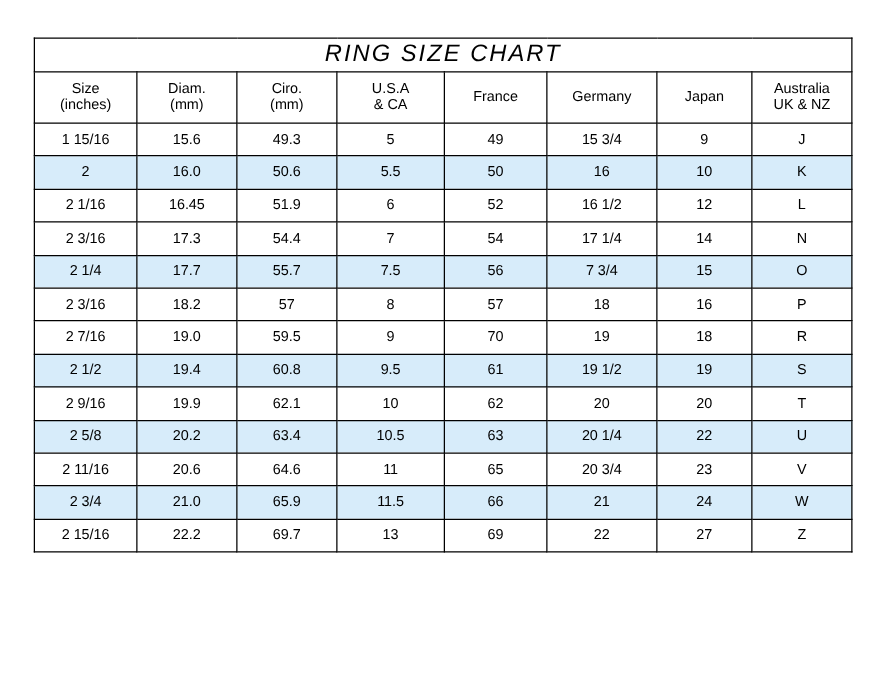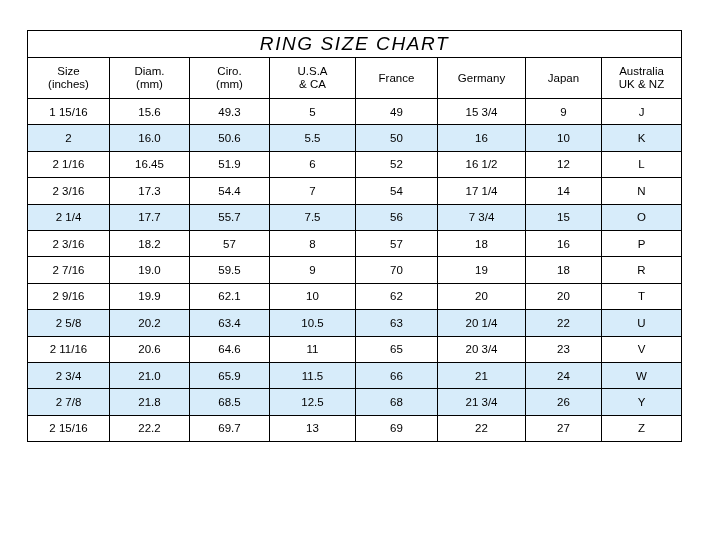--- a/index.html
+++ b/index.html
@@ -166,20 +166,30 @@
           <tr>
             <td class="data-cell">2 7/16</td>
             <td class="data-cell">19.0</td>
             <td class="data-cell">59.5</td>
             <td class="data-cell">9</td>
             <td class="data-cell">70</td>
             <td class="data-cell">19</td>
             <td class="data-cell">18</td>
             <td class="data-cell">R</td>
           </tr>
+          <tr class="shaded">
+            <td class="data-cell">2 1/2</td>
+            <td class="data-cell">19.4</td>
+            <td class="data-cell">60.8</td>
+            <td class="data-cell">9.5</td>
+            <td class="data-cell">61</td>
+            <td class="data-cell">19 1/2</td>
+            <td class="data-cell">19</td>
+            <td class="data-cell">S</td>
+          </tr>
           <tr>
             <td class="data-cell">2 9/16</td>
             <td class="data-cell">19.9</td>
             <td class="data-cell">62.1</td>
             <td class="data-cell">10</td>
             <td class="data-cell">62</td>
             <td class="data-cell">20</td>
             <td class="data-cell">20</td>
             <td class="data-cell">T</td>
           </tr>
@@ -206,30 +216,20 @@
           <tr class="shaded">
             <td class="data-cell">2 3/4</td>
             <td class="data-cell">21.0</td>
             <td class="data-cell">65.9</td>
             <td class="data-cell">11.5</td>
             <td class="data-cell">66</td>
             <td class="data-cell">21</td>
             <td class="data-cell">24</td>
             <td class="data-cell">W</td>
           </tr>
-          <tr class="shaded">
-            <td class="data-cell">2 7/8</td>
-            <td class="data-cell">21.8</td>
-            <td class="data-cell">68.5</td>
-            <td class="data-cell">12.5</td>
-            <td class="data-cell">68</td>
-            <td class="data-cell">21 3/4</td>
-            <td class="data-cell">26</td>
-            <td class="data-cell">Y</td>
-          </tr>
           <tr>
             <td class="data-cell">2 15/16</td>
             <td class="data-cell">22.2</td>
             <td class="data-cell">69.7</td>
             <td class="data-cell">13</td>
             <td class="data-cell">69</td>
             <td class="data-cell">22</td>
             <td class="data-cell">27</td>
             <td class="data-cell">Z</td>
           </tr>

